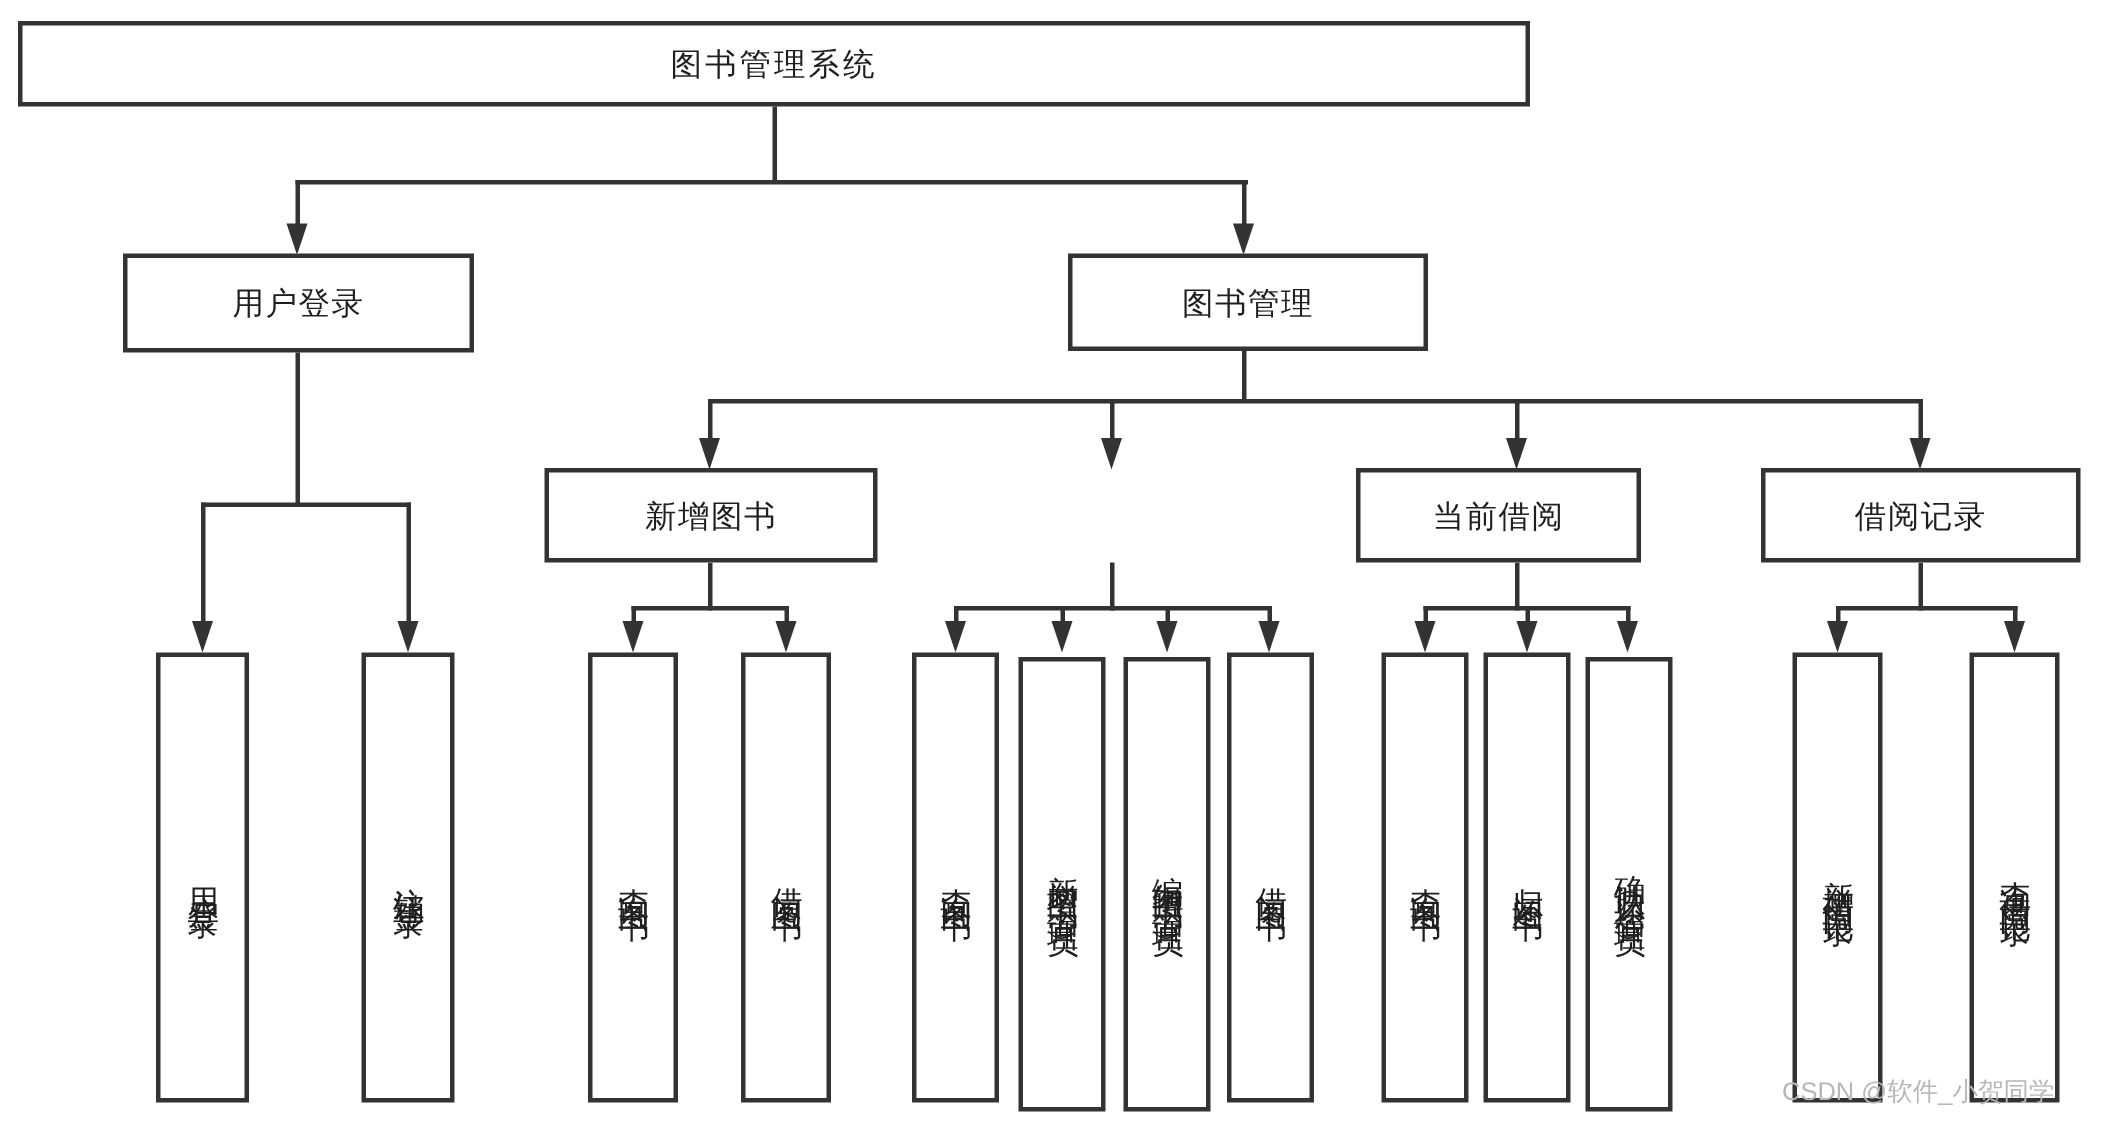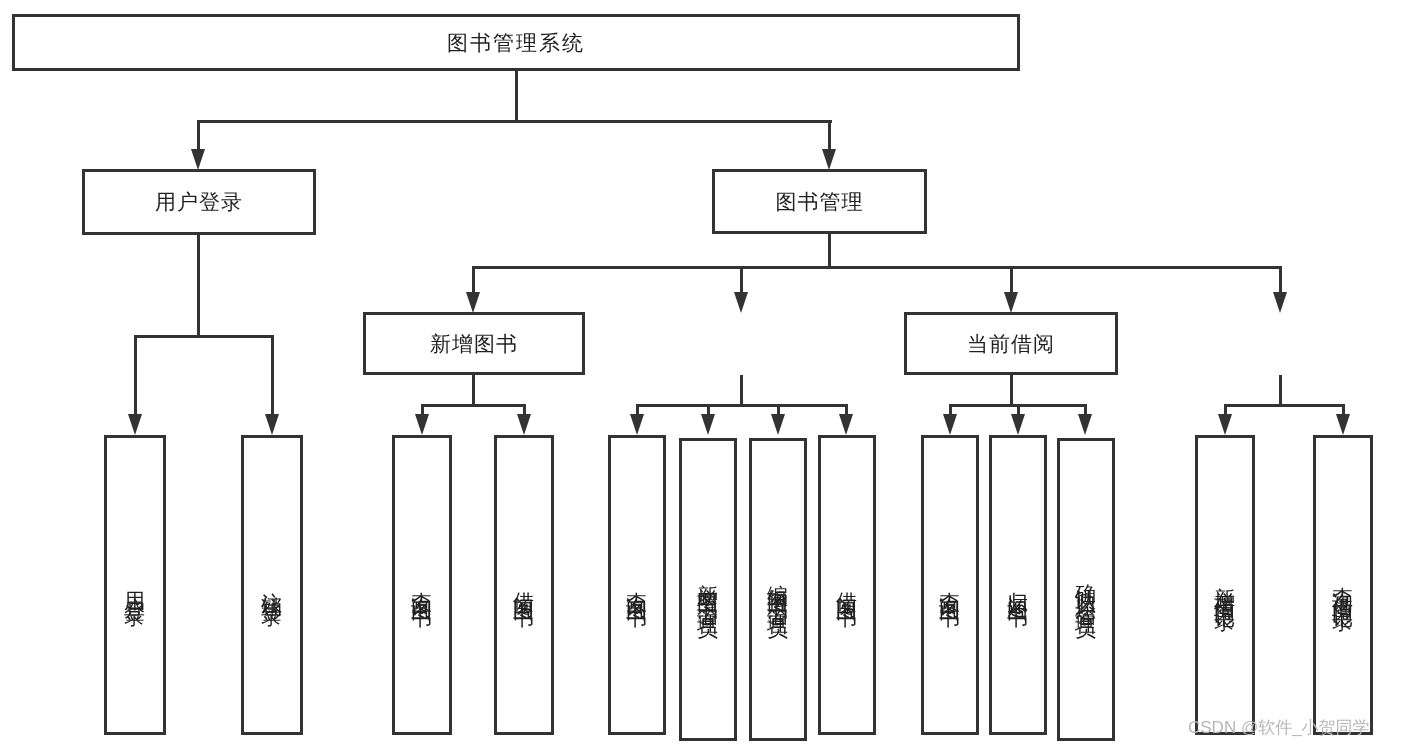--- a/index.html
+++ b/index.html
@@ -61,27 +61,28 @@
 </style>
 </head>
 <body>
 
 <div id="stage">
 
   <div class="box root-box" style="left:12px; top:14px; width:1008px; height:57px;">图书管理系统</div>
 
   <div class="box h-box" style="left:82px; top:169px; width:234px; height:66px;">用户登录</div>
 
-  <div class="box h-box" style="left:712px; top:169px; width:215px; height:65px;">图书管理</div>
+  <div class="box h-box" style="left:712px; top:169px; width:240px; height:65px;">图书管理</div>
 
   <div class="box h-box" style="left:363px; top:312px; width:222px; height:63px;">新增图书</div>
 
 
-  <div class="box h-box" style="left:904px; top:312px; width:214px; height:63px;">当前借阅</div>
+  <div class="box h-box" style="left:904px; top:312px; width:190px; height:63px;">当前借阅</div>
 
+  <div class="box h-box" style="left:1174px; top:312px; width:213px; height:63px;">借阅记录</div>
 
   <div class="box v-box" style="left:104px; top:435px; width:62px; height:300px;">
     <span>用户登录</span>
   </div>
   <div class="box v-box" style="left:241px; top:435px; width:62px; height:300px;">
     <span>注销登录</span>
   </div>
 
   <div class="box v-box" style="left:392px; top:435px; width:60px; height:300px;">
     <span>查询图书</span>

